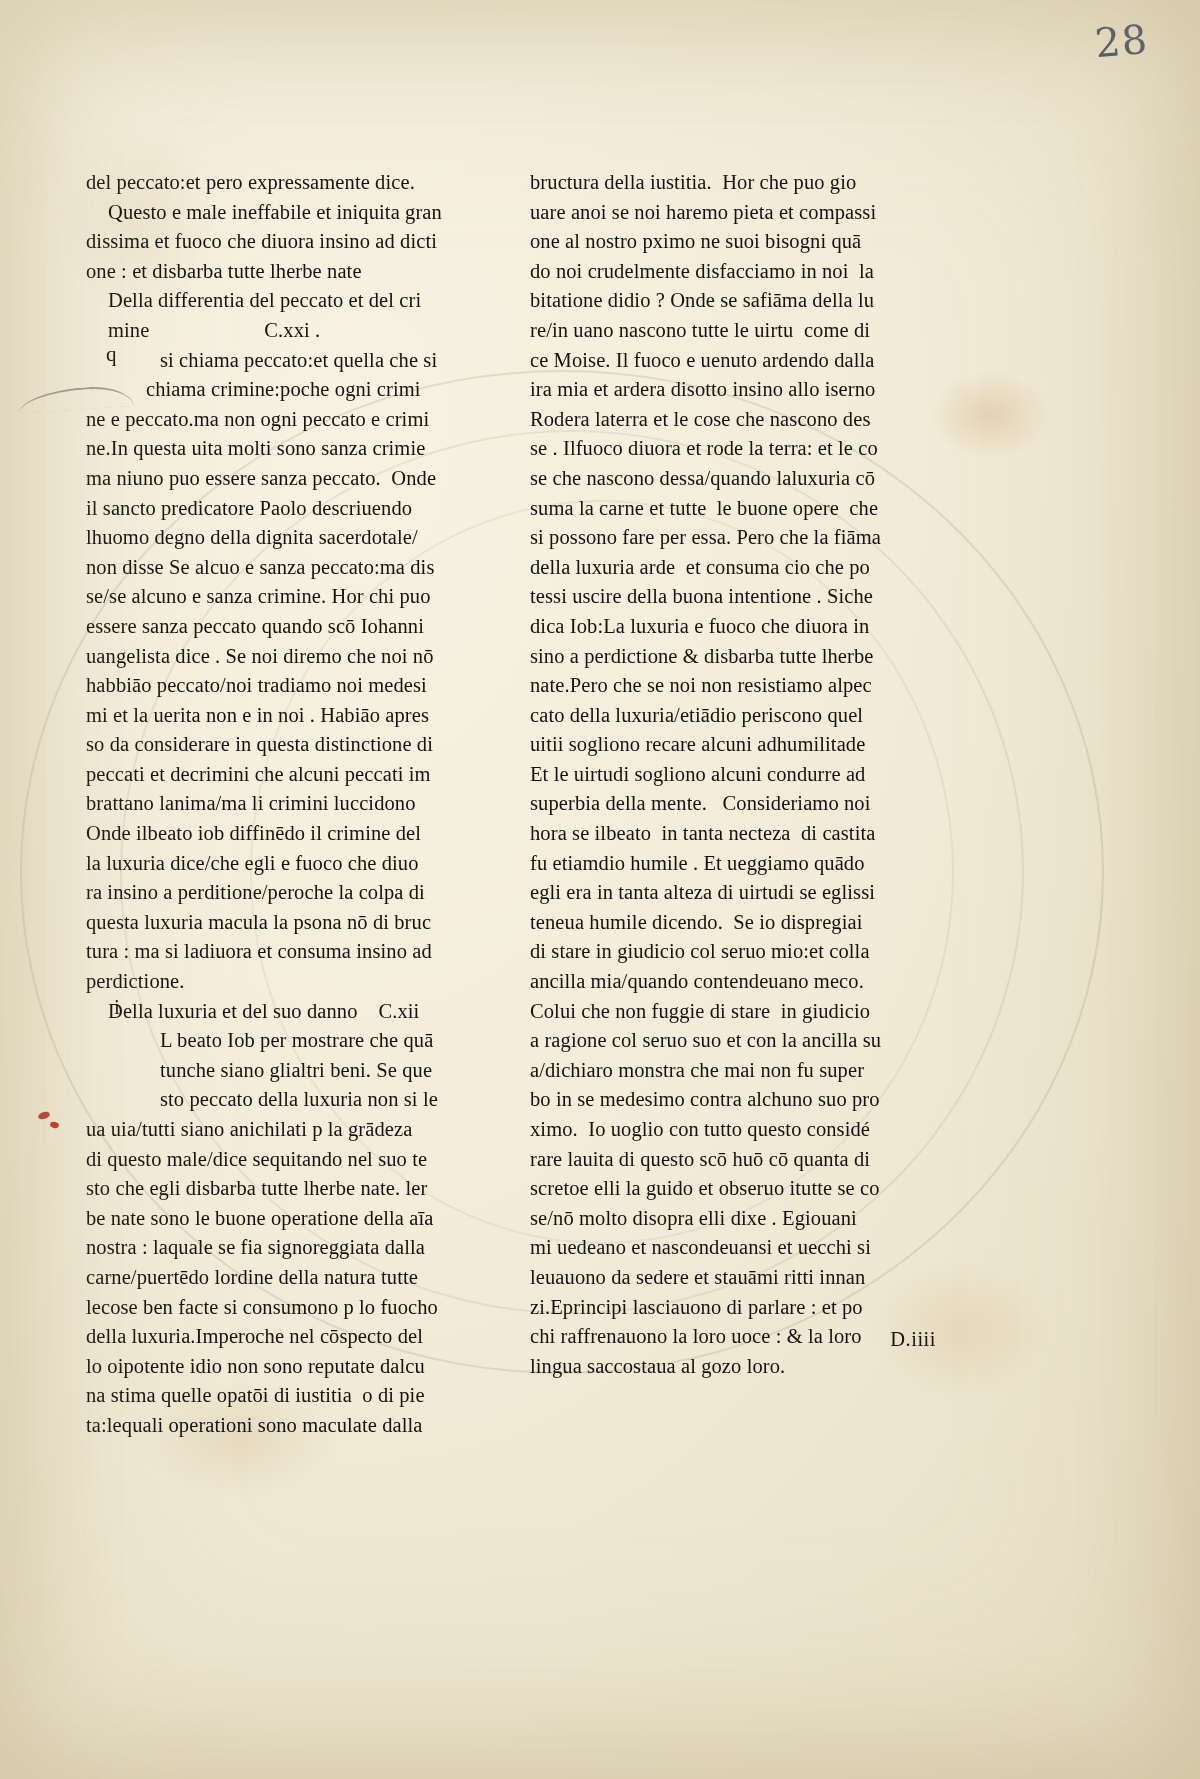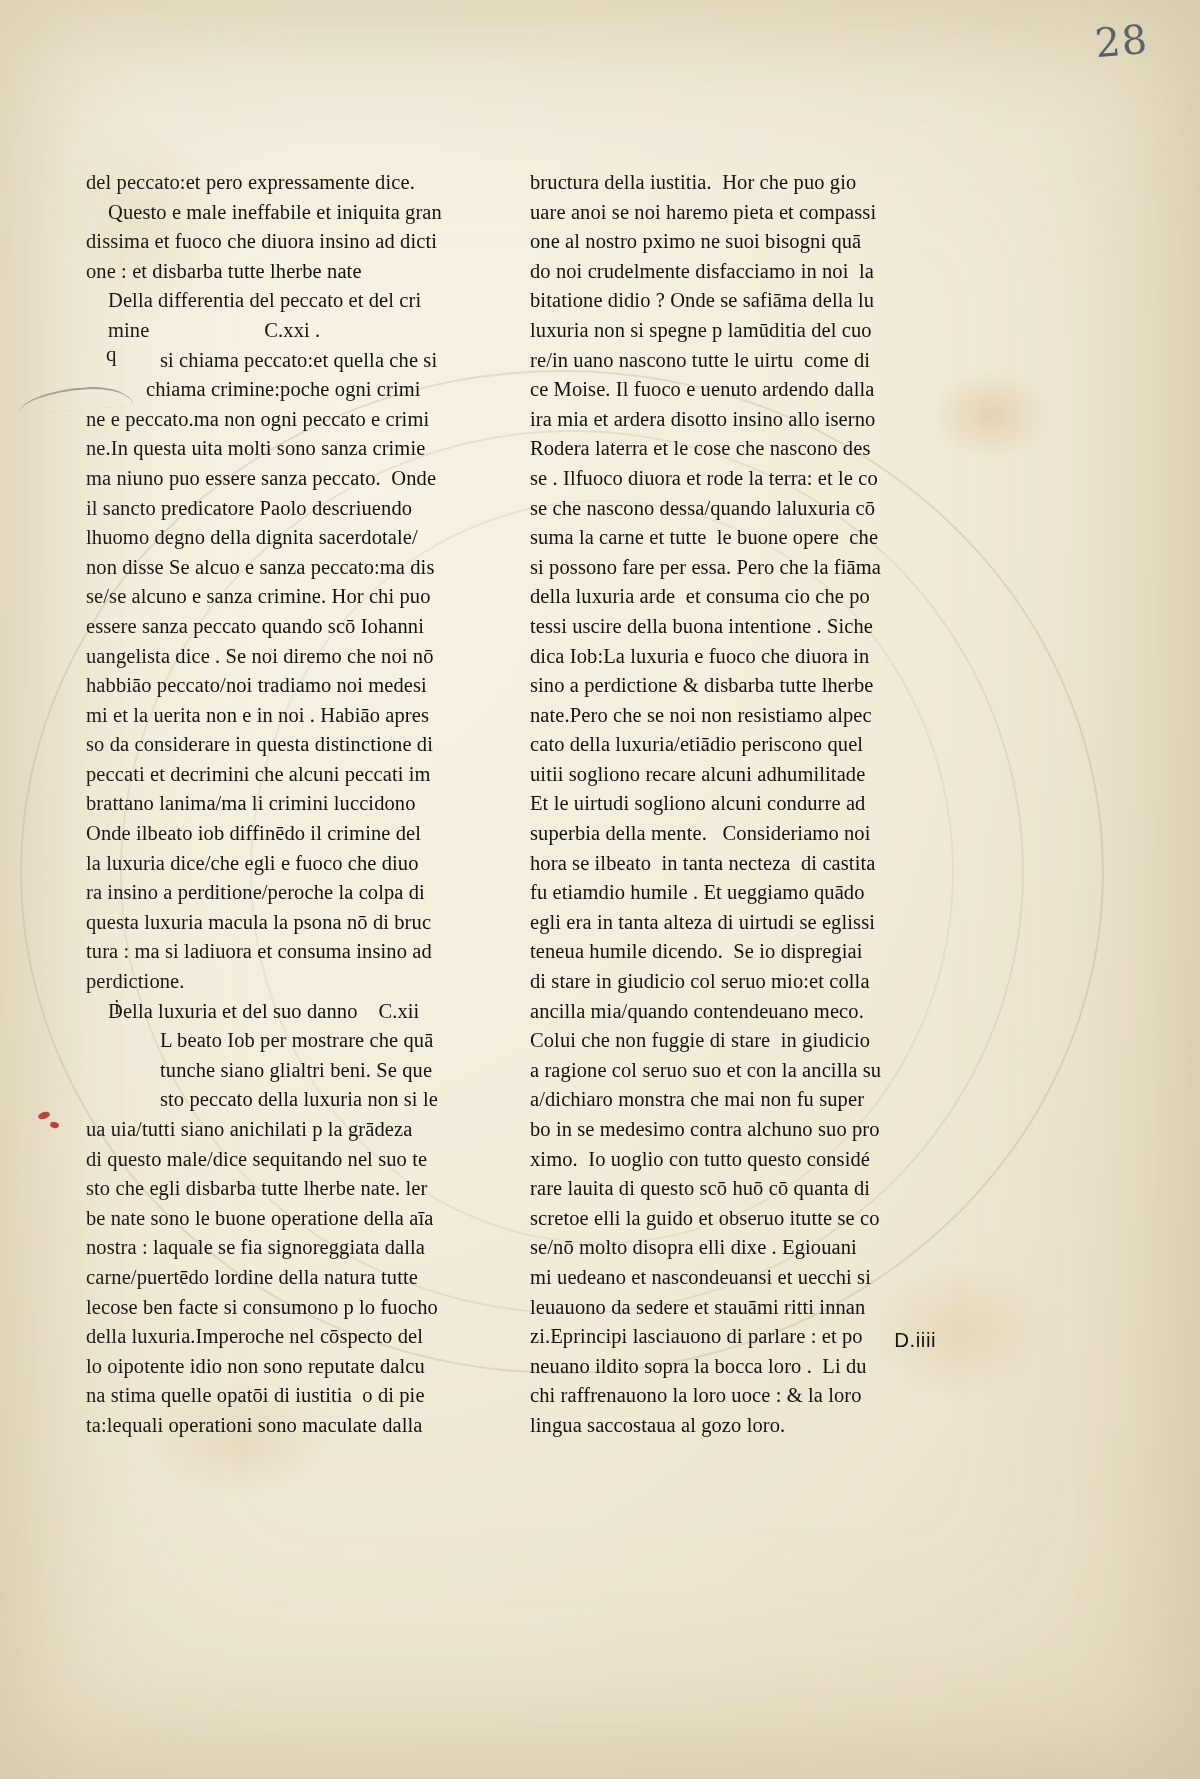--- a/index.html
+++ b/index.html
@@ -131,21 +131,21 @@
     color: #191613;
   }
   .gl-q { left: 20px; top: 174px; }
   .gl-i { left: 28px; top: 827px; }
 
   
   .signature {
     position: absolute;
     right: 0;
     top: 1160px;
-    font-family: Liberation Sans, sans-serif;
+    font-family: Liberation Serif, serif;
     font-size: 20.5px;
     color: #17140f;
     letter-spacing: 0.5px;
   }
 </style>
 </head>
 <body>
 
 <div class="leaf">
 
@@ -217,21 +217,20 @@
         </div>
     </div>
 
     <div class="col right">
       <div id="col-right">
           <div class="line">bructura della iustitia.  Hor che puo gio</div>
           <div class="line">uare anoi se noi haremo pieta et compassi</div>
           <div class="line">one al nostro pximo ne suoi bisogni quā</div>
           <div class="line">do noi crudelmente disfacciamo in noi  la</div>
           <div class="line">bitatione didio ? Onde se safiāma della lu</div>
-          <div class="line">luxuria non si spegne p lamūditia del cuo</div>
           <div class="line">re/in uano nascono tutte le uirtu  come di</div>
           <div class="line">ce Moise. Il fuoco e uenuto ardendo dalla</div>
           <div class="line">ira mia et ardera disotto insino allo iserno</div>
           <div class="line">Rodera laterra et le cose che nascono des</div>
           <div class="line">se . Ilfuoco diuora et rode la terra: et le co</div>
           <div class="line">se che nascono dessa/quando laluxuria cō</div>
           <div class="line">suma la carne et tutte  le buone opere  che</div>
           <div class="line">si possono fare per essa. Pero che la fiāma</div>
           <div class="line">della luxuria arde  et consuma cio che po</div>
           <div class="line">tessi uscire della buona intentione . Siche</div>
@@ -252,21 +251,20 @@
           <div class="line">a ragione col seruo suo et con la ancilla su</div>
           <div class="line">a/dichiaro monstra che mai non fu super</div>
           <div class="line">bo in se medesimo contra alchuno suo pro</div>
           <div class="line">ximo.  Io uoglio con tutto questo considé</div>
           <div class="line">rare lauita di questo scō huō cō quanta di</div>
           <div class="line">scretoe elli la guido et obseruo itutte se co</div>
           <div class="line">se/nō molto disopra elli dixe . Egiouani</div>
           <div class="line">mi uedeano et nascondeuansi et uecchi si</div>
           <div class="line">leuauono da sedere et stauāmi ritti innan</div>
           <div class="line">zi.Eprincipi lasciauono di parlare : et po</div>
-          <div class="line">neuano ildito sopra la bocca loro .  Li du</div>
           <div class="line">chi raffrenauono la loro uoce : &amp; la loro</div>
           <div class="line">lingua saccostaua al gozo loro.</div>
         </div>
       <div class="signature">D.iiii</div>
     </div>
 
   </div>
 </div>
 
 </body></html>

